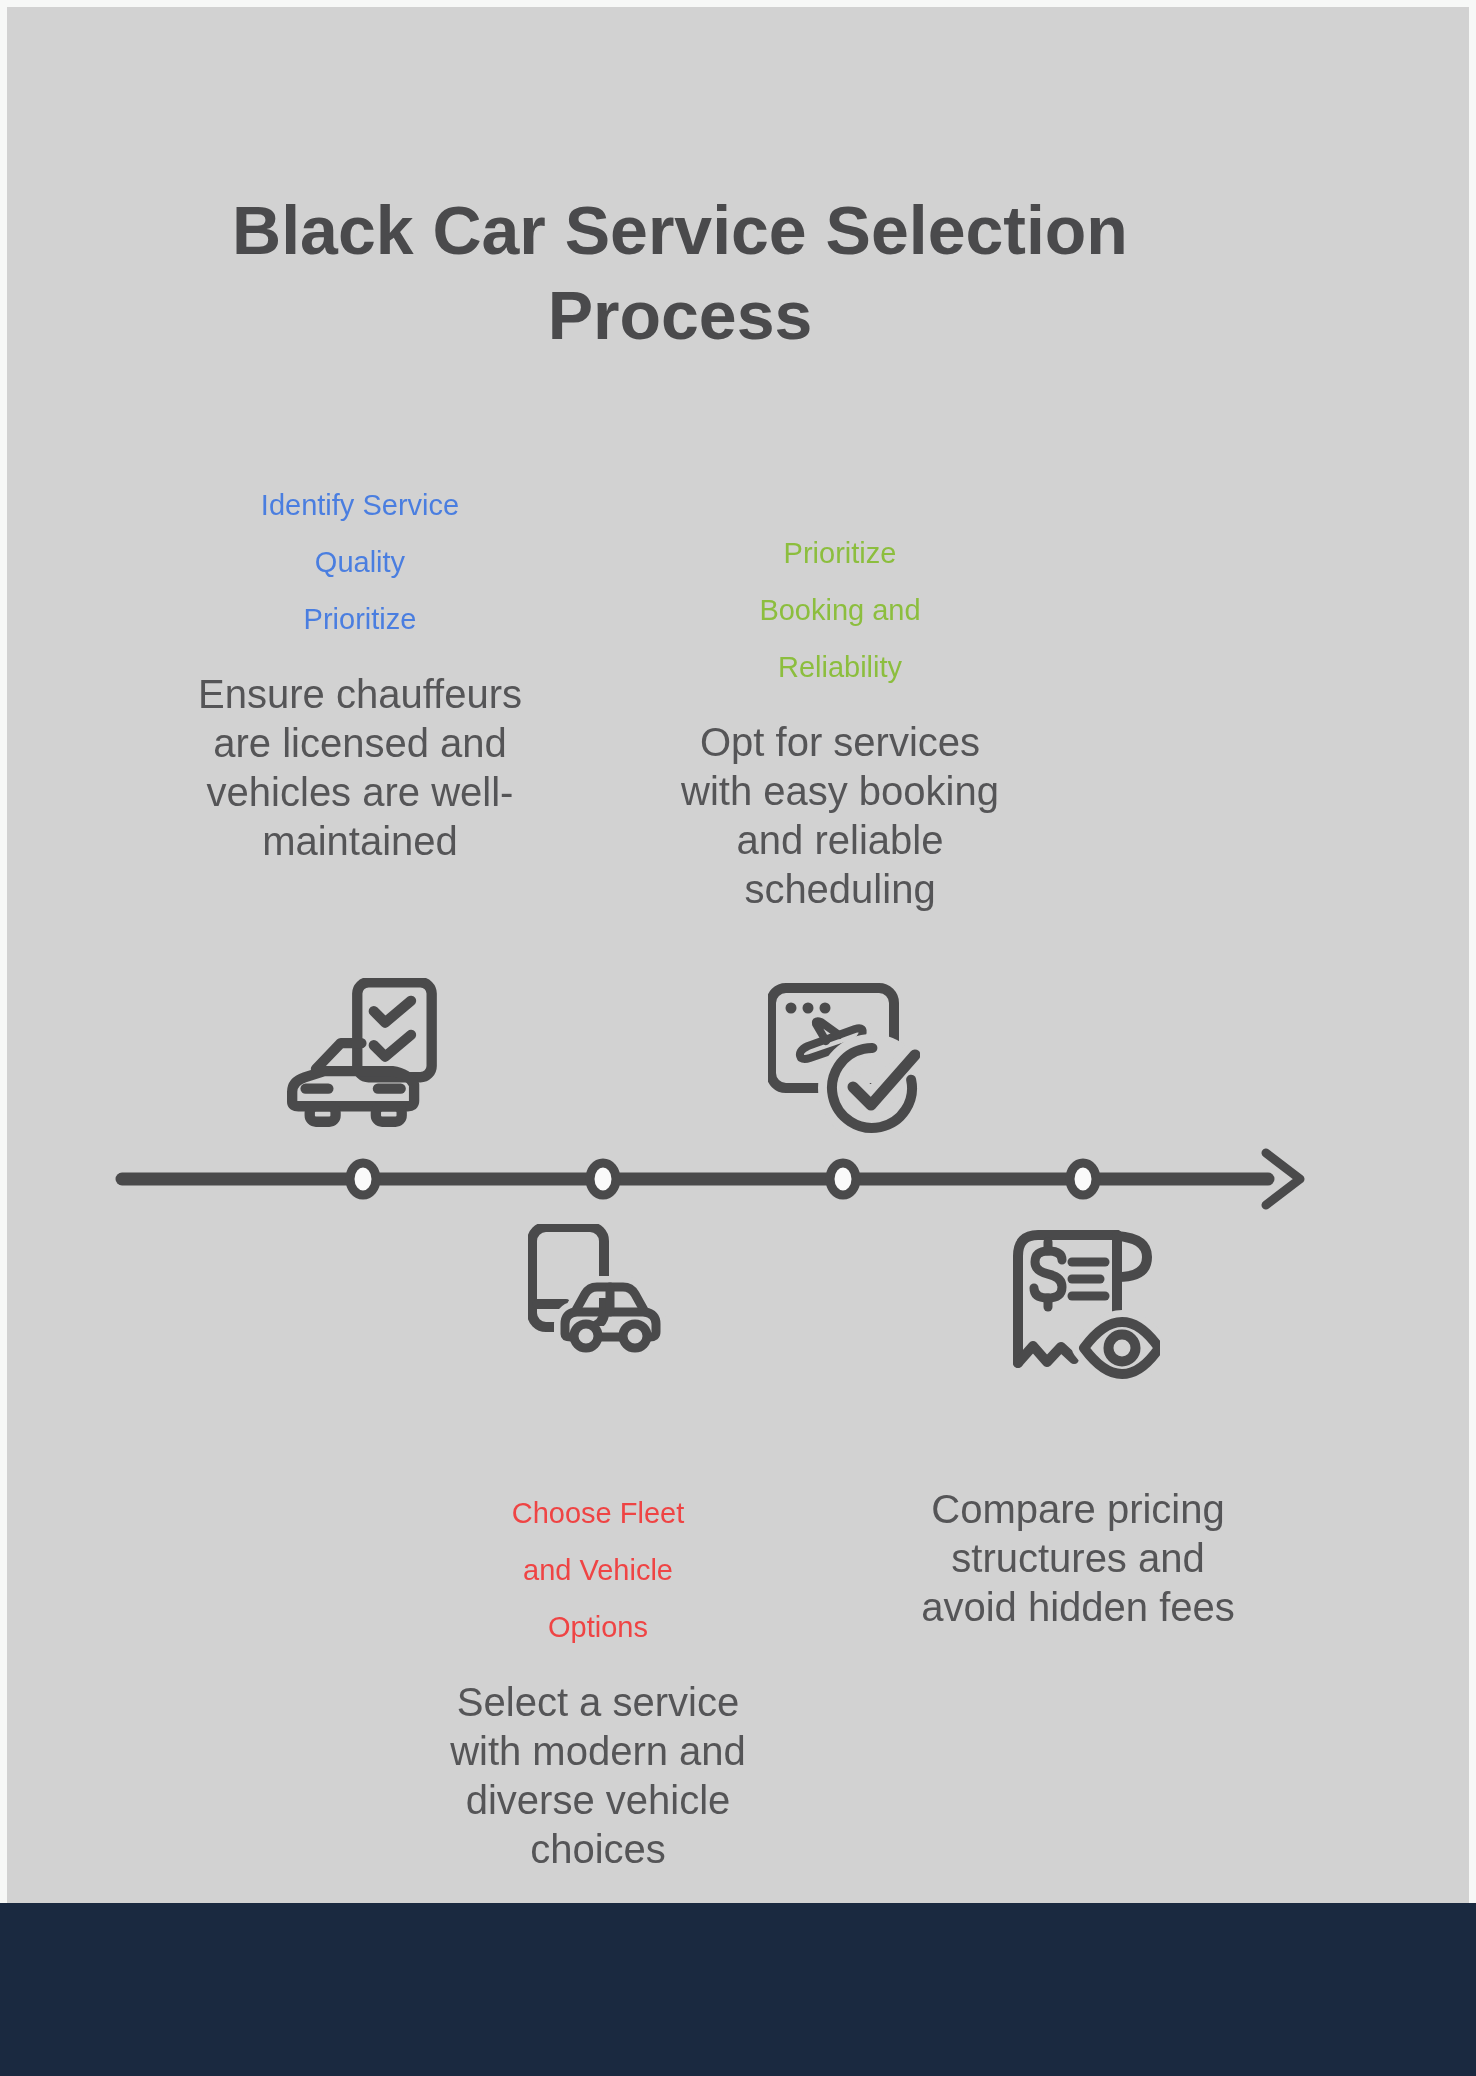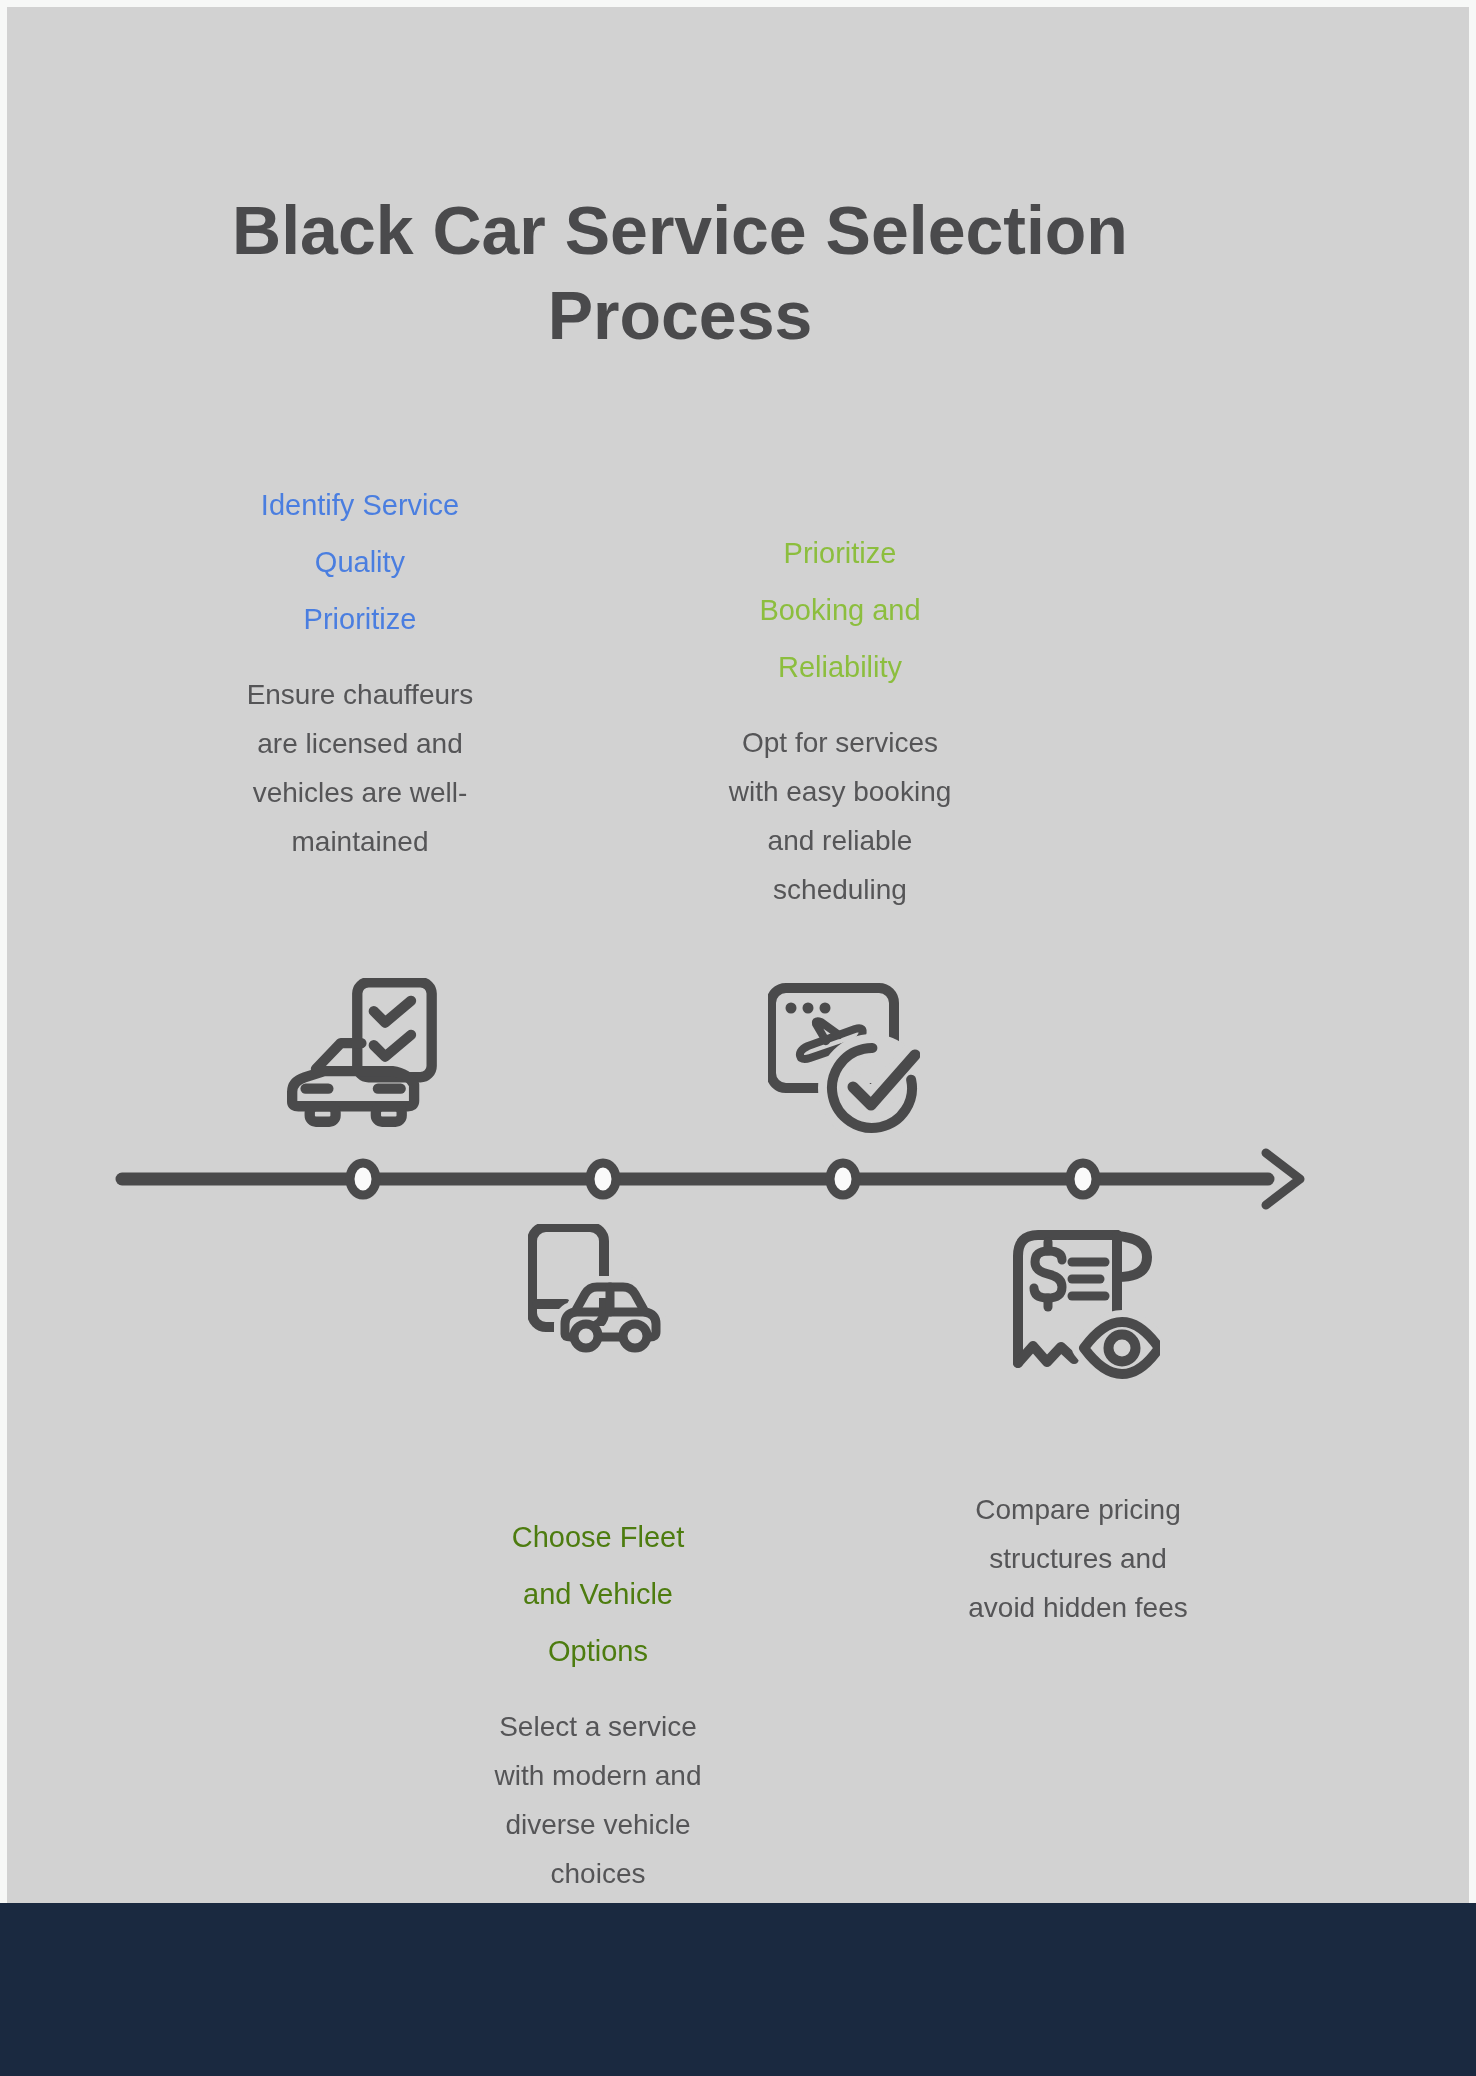--- a/index.html
+++ b/index.html
@@ -9,21 +9,21 @@
     font-family:"Liberation Sans", sans-serif;
   }
   .canvas { position:absolute; left:7px; top:7px; width:1462px; height:1896px; }
   .title {
     position:absolute; left:0; top:188px; width:1360px;
     text-align:center; font-size:68px; font-weight:700; line-height:85px;
   }
   .title div { white-space:nowrap; }
   .step { position:absolute; width:440px; text-align:center; }
   .step .heading { font-size:29px; line-height:57px; margin-bottom:22px; }
-  .step .body   { font-size:28px; line-height:49px; color:#555557; }
+  .step .body   { font-size:40px; line-height:49px; color:#555557; }
   .step div { white-space:nowrap; }
   .step1 { left:140px; top:477px; }
   .step2 { left:620px; top:477px;margin-top:48px; }
   .step3 { left:378px; top:1485px; }
   .step4 { left:858px; top:1485px; }
   .icon  { position:absolute; }
   .icon1 { left:287px; top:978px; }
   .icon2 { left:768px; top:982px; }
   .icon3 { left:528px; top:1224px; }
   .icon4 { left:1008px; top:1226px; }
@@ -160,21 +160,21 @@
     <g class="halo" stroke-width="24">
       <path d="M76 122 Q95 96 114 96 Q133 96 151 122 Q133 148 114 148 Q95 148 76 122 Z"></path>
     </g>
     <g class="ink" stroke-width="10">
       <path d="M76 122 Q95 96 114 96 Q133 96 151 122 Q133 148 114 148 Q95 148 76 122 Z"></path>
       <circle cx="114" cy="122" r="13.5" class="bgfill"></circle>
     </g>
   </svg>
 
   <div class="step step3">
-    <div class="heading" style="color: #4d7c0f; margin-top: 24px;">
+    <div class="heading" style="color: #ef4444;">
       <div>Choose Fleet</div>
       <div>and Vehicle</div>
       <div>Options</div>
     </div>
     <div class="body">
       <div>Select a service</div>
       <div>with modern and</div>
       <div>diverse vehicle</div>
       <div>choices</div>
     </div>

